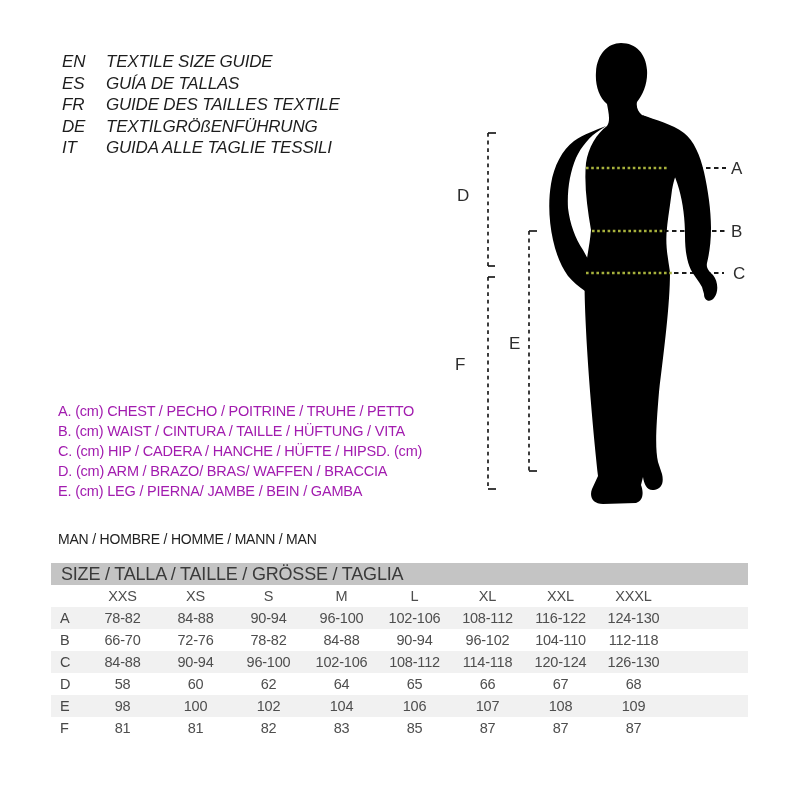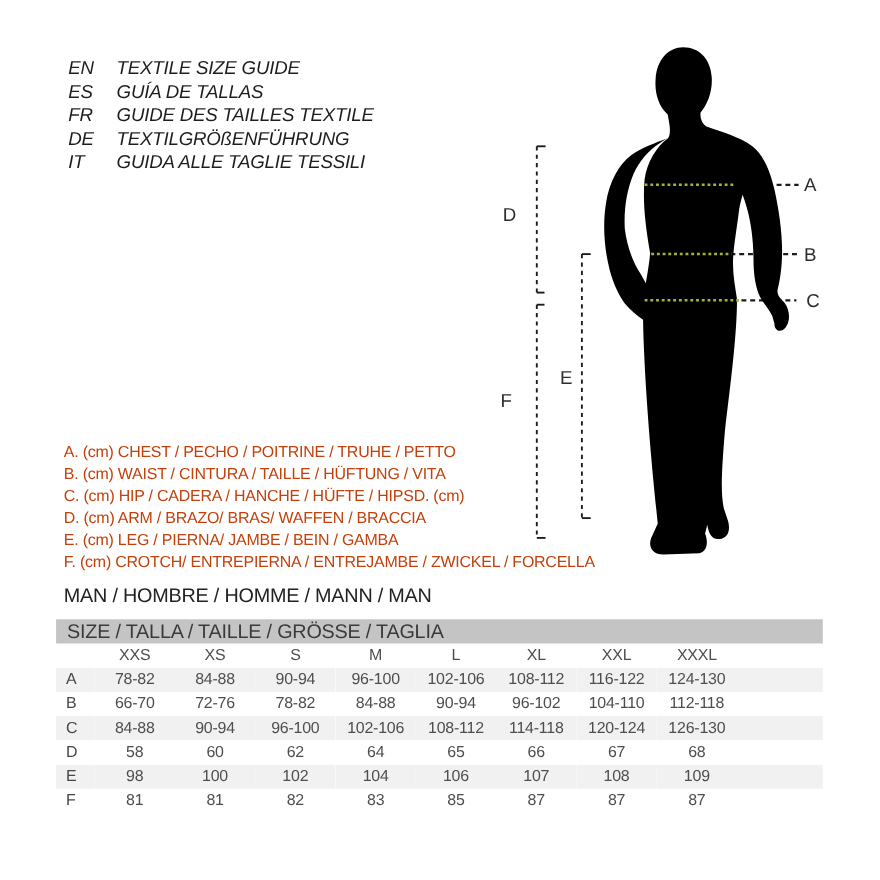--- a/index.html
+++ b/index.html
@@ -5,22 +5,22 @@
   html,body{margin:0;padding:0;background:#fff;}
   .canvas{position:relative;width:800px;height:800px;background:#ffffff;overflow:hidden;
           font-family:"Liberation Sans",sans-serif;color:#222;}
   
   .langs{position:absolute;left:62px;top:51px;font-size:17px;line-height:21.5px;
          color:#1d1d1d;letter-spacing:-0.2px;white-space:nowrap;font-style:italic;}
   .lang-row{display:flex;}
   .lang-code{width:44px;}
   
   .legend{position:absolute;left:58px;top:401px;font-size:14.5px;line-height:20px;
-          color:#c2410c;letter-spacing:-0.2px;white-space:nowrap;}
-  .category{position:absolute;left:58px;top:531px;font-size:18px;color:#222;
+          color:#a21caf;letter-spacing:-0.2px;white-space:nowrap;}
+  .category{position:absolute;left:58px;top:531px;font-size:14px;color:#222;
             letter-spacing:-0.2px;white-space:nowrap;}
   
   .sizetable{position:absolute;left:51px;top:563px;width:697px;border-collapse:collapse;
              table-layout:fixed;font-size:14.5px;color:#4e4e4e;letter-spacing:-0.2px;}
   .sizetable td{height:22px;padding:0;text-align:center;vertical-align:middle;line-height:22px;overflow:hidden;}
   .sizetable td.title-cell{background:#c4c4c4;text-align:left;padding-left:10px;
                            color:#3a3a3a;font-size:18px;}
   .sizetable td.row-label{text-align:left;padding-left:9px;color:#474747;}
   .sizetable tr.stripe{background:#f1f1f1;}
   
@@ -147,21 +147,20 @@
       <span>GUIDA ALLE TAGLIE TESSILI</span>
     </div>
   </div>
 
   <div class="legend">
     <div>A. (cm) CHEST / PECHO / POITRINE / TRUHE / PETTO</div>
     <div>B. (cm) WAIST / CINTURA / TAILLE / HÜFTUNG / VITA</div>
     <div>C. (cm) HIP / CADERA / HANCHE / HÜFTE / HIPSD. (cm)</div>
     <div>D. (cm) ARM / BRAZO/ BRAS/ WAFFEN / BRACCIA</div>
     <div>E. (cm) LEG / PIERNA/ JAMBE / BEIN / GAMBA</div>
-    <div>F. (cm) CROTCH/ ENTREPIERNA / ENTREJAMBE / ZWICKEL / FORCELLA</div>
   </div>
 
   <div class="category">MAN / HOMBRE / HOMME / MANN / MAN</div>
 
   <table class="sizetable">
     <colgroup>
       <col style="width:35px">
         <col style="width:73px">
         <col style="width:73px">
         <col style="width:73px">

